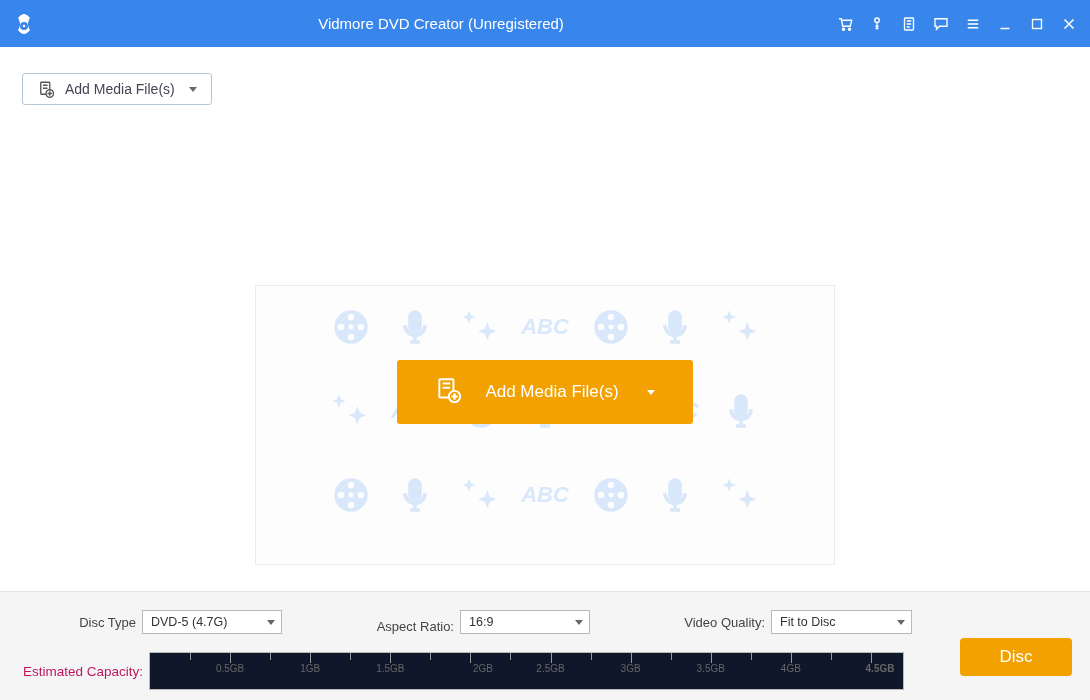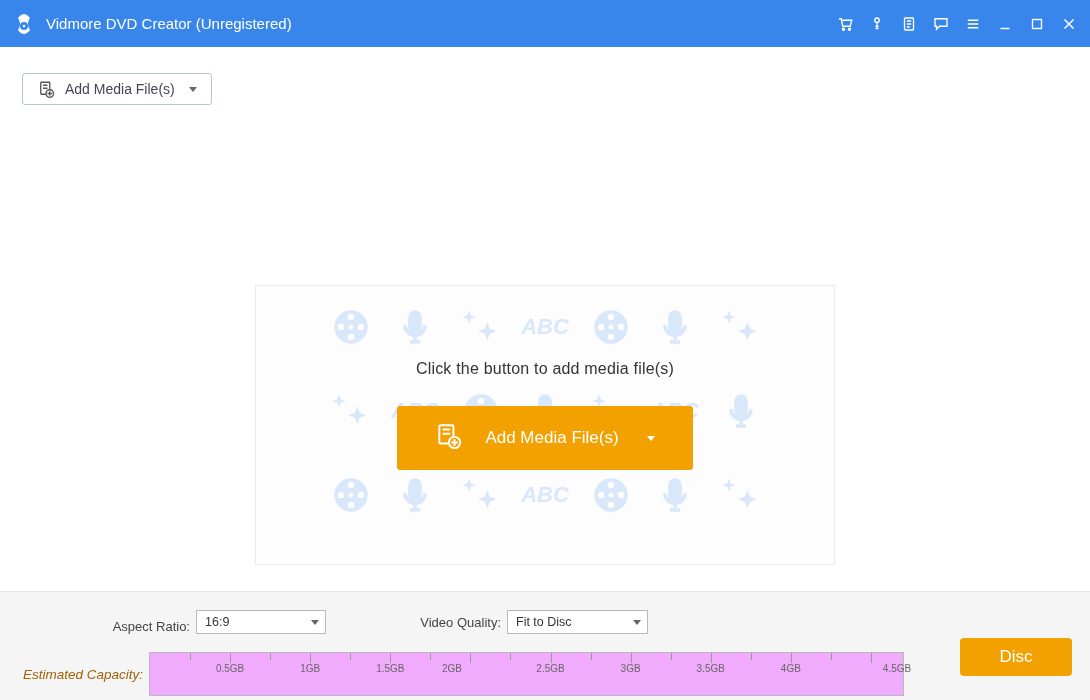--- a/index.html
+++ b/index.html
@@ -1,21 +1,21 @@
 <!DOCTYPE html>
 <html><head>
 <meta charset="utf-8">
 <style>
 * { margin: 0; padding: 0; box-sizing: border-box; font-family: "Segoe UI", Arial, sans-serif; }
 html, body { width: 1090px; height: 700px; overflow: hidden; background: #fff; }
 
 
 .titlebar { height: 47px; background: #3886ec; display: flex; align-items: center; padding: 0 12px; color: #fff; }
 .titlebar .logo { width: 24px; height: 24px; margin-right: 10px; display:flex; align-items:center; justify-content:center; }
-.titlebar .title { font-size: 15px; font-weight: 400; flex: 1; }
+.titlebar .title { font-size: 15px; font-weight: 400; flex: 1; text-align: center; }
 .titlebar .wincontrols { display: flex; gap: 14px; align-items: center; }
 .titlebar .wincontrols .ic { width: 18px; height: 18px; cursor: pointer; display:flex; align-items:center; justify-content:center; }
 .titlebar .wincontrols .ic svg { width: 18px; height: 18px; }
 
 
 .toolbar { padding: 26px 22px 0 22px; }
 .add-btn-outline {
   display: inline-flex; align-items: center; gap: 10px;
   border: 1px solid #b7c4d6; border-radius: 3px; background: #fff;
   height: 32px; padding: 0 14px; cursor: pointer; color: #445; font-size: 14px;
@@ -70,22 +70,22 @@
   border: 1px solid #b9b9b9; background: #fff; height: 24px;
   display: inline-flex; align-items: center; justify-content: space-between;
   padding: 0 6px 0 8px; font-size: 12.5px; color: #333; cursor: pointer;
 }
 .select .caret { border-top-color: #666; }
 .select.disc { width: 140px; }
 .select.aspect { width: 130px; }
 .select.quality { width: 141px; }
 
 .row2 { display: flex; align-items: center; gap: 0; }
-.row2 .label { width: 131px; text-align: right; font-size: 13.5px; color: #a16207; padding-right:6px;font-style:italic; }
-.capacity-bar { width: 755px; height: 44px; border: 1px solid #b9b9b9; background: #f0abfc; position: relative; }
+.row2 .label { width: 131px; text-align: right; font-size: 13.5px; color: #be185d; padding-right:6px; }
+.capacity-bar { width: 755px; height: 38px; border: 1px solid #b9b9b9; background: #0f172a; position: relative; }
 .ticks { position: absolute; inset: 0; }
 .tick { position: absolute; top: 0; width: 1px; height: 7px; background: #999; }
 .tick.maj { height: 10px; }
 .tick-label { position: absolute; top: 10px; font-size: 10px; color: #666; transform: translateX(-50%); }
 
 .next-btn {
   position: absolute; right: 18px; bottom: 24px;
   background: #f2a100; color: #fff; border: none; border-radius: 4px;
   width: 112px; height: 38px; font-size: 17px; cursor: pointer;
 }
@@ -293,38 +293,44 @@
         </span>
       <span class="wm">
           <svg viewBox="0 0 24 24" fill="#3886ec">
             <path d="M6 2l1 3 3 1-3 1-1 3-1-3-3-1 3-1zM17 9l1.5 4 4 1.5-4 1.5L17 20l-1.5-4-4-1.5 4-1.5z"></path>
           </svg>
         </span>
     </div>
   </div>
 
   <div class="center-content">
-    <div class="hint-text">Click the button to add media file(s)</div>
     <button class="add-btn-primary">
       <span>
         <svg width="26" height="26" viewBox="0 0 24 24" fill="none" stroke="#fff" stroke-width="1.8">
             <rect x="4" y="2" width="13" height="17" rx="1" fill="none"></rect>
             <path d="M7 6h7M7 10h7"></path>
             <circle cx="18" cy="18" r="5.2" fill="#f2a100" stroke="#fff"></circle>
             <path d="M18 15v6M15 18h6" stroke="#fff" stroke-width="2"></path>
           </svg>
       </span>
       <span>Add Media File(s)</span>
       <span class="caret"></span>
     </button>
   </div>
 </div>
 
 <div class="bottom">
   <div class="bottom-row">
+    <div class="field disc">
+      <span class="label">Disc Type</span>
+      <div class="select disc">
+        <span>DVD-5 (4.7G)</span>
+        <span class="caret"></span>
+      </div>
+    </div>
     <div class="row1-gap1"></div>
     <div class="field aspect">
       <span class="label">Aspect Ratio:</span>
       <div class="select aspect">
         <span>16:9</span>
         <span class="caret"></span>
       </div>
     </div>
     <div class="row1-gap2"></div>
     <div class="field quality">
@@ -354,24 +360,24 @@
           <div class="tick maj" style="left: 480.638px;"></div>
           <div class="tick" style="left: 520.691px;"></div>
           <div class="tick maj" style="left: 560.745px;"></div>
           <div class="tick" style="left: 600.798px;"></div>
           <div class="tick maj" style="left: 640.851px;"></div>
           <div class="tick" style="left: 680.904px;"></div>
           <div class="tick maj" style="left: 720.957px;"></div>
           <div class="tick-label" style="left: 80.1064px;">0.5GB</div>
           <div class="tick-label" style="left: 160.213px;">1GB</div>
           <div class="tick-label" style="left: 240.319px;">1.5GB</div>
-          <div class="tick-label" style="left: 302px;">2GB</div>
+          <div class="tick-label" style="left: 333px;">2GB</div>
           <div class="tick-label" style="left: 400.532px;">2.5GB</div>
           <div class="tick-label" style="left: 480.638px;">3GB</div>
           <div class="tick-label" style="left: 560.745px;">3.5GB</div>
           <div class="tick-label" style="left: 640.851px;">4GB</div>
-          <div class="tick-label" style="left: 747px;">4.5GB</div>
+          <div class="tick-label" style="left: 730px; font-weight: bold;">4.5GB</div>
         </div>
     </div>
   </div>
 
   <button class="next-btn">Disc</button>
 </div>
 
 </body></html>

